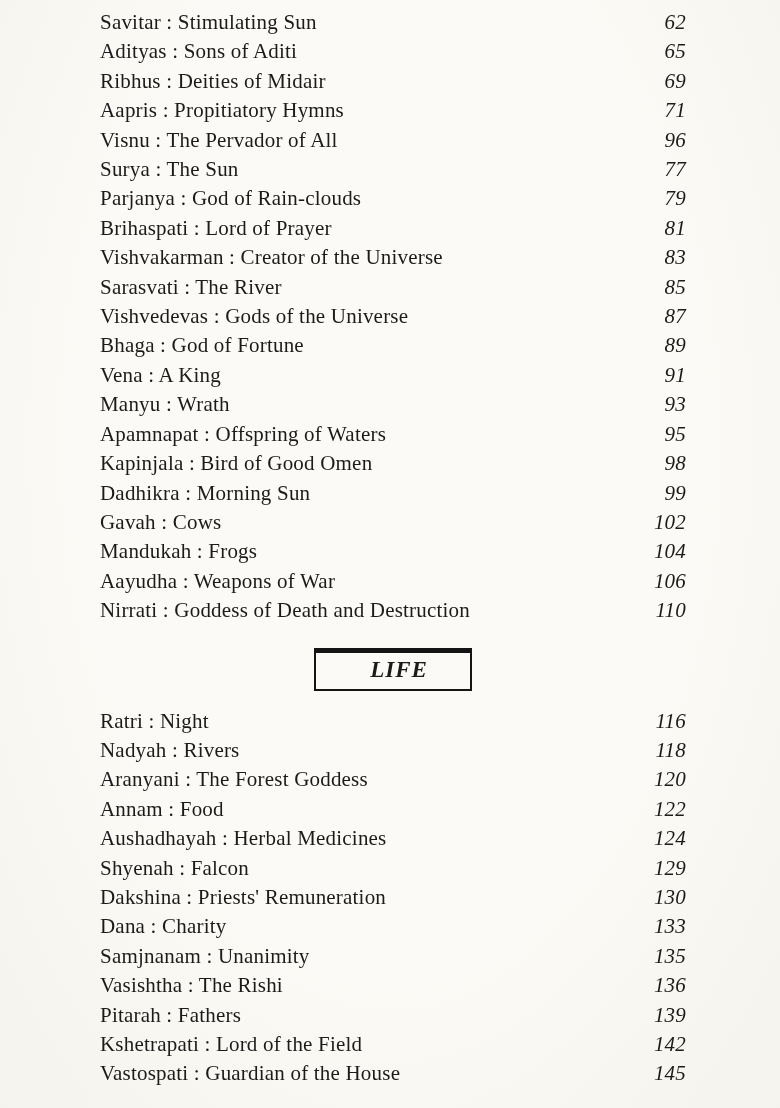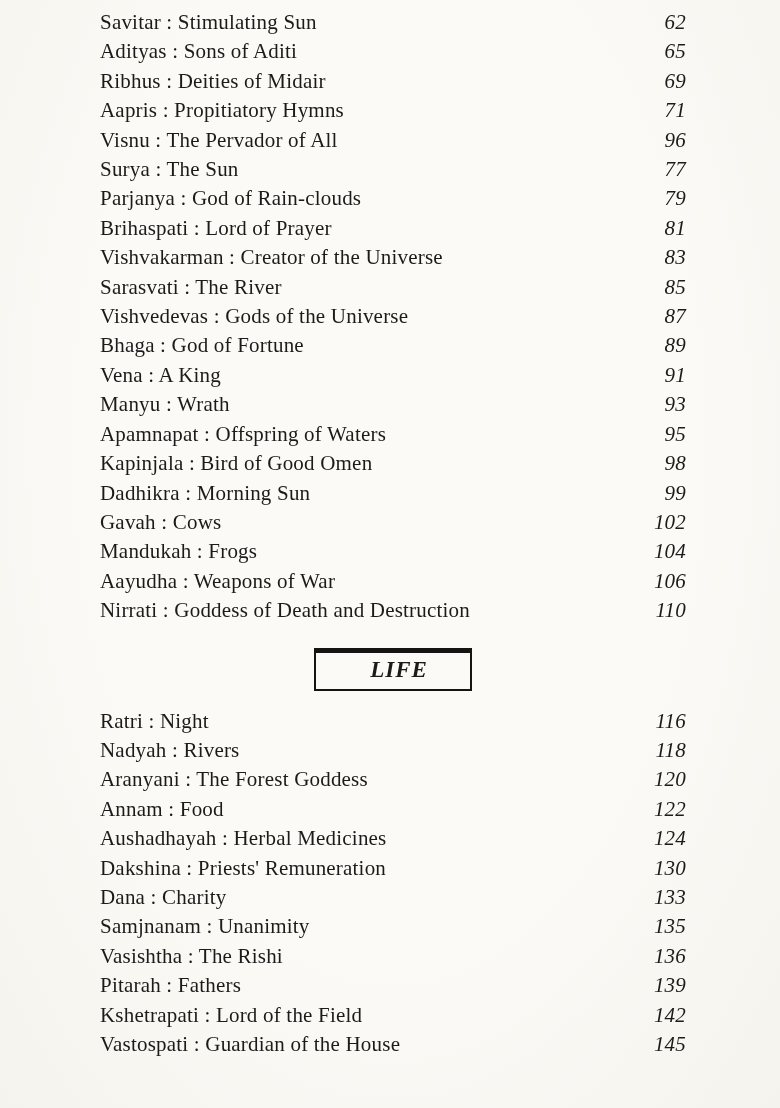--- a/index.html
+++ b/index.html
@@ -185,20 +185,24 @@
         </div>
         <div class="toc-row">
           <span class="toc-title">Annam : Food</span>
           <span class="toc-page">122</span>
         </div>
         <div class="toc-row">
           <span class="toc-title">Aushadhayah : Herbal Medicines</span>
           <span class="toc-page">124</span>
         </div>
         <div class="toc-row">
+          <span class="toc-title">Shyenah : Falcon</span>
+          <span class="toc-page">129</span>
+        </div>
+        <div class="toc-row">
           <span class="toc-title">Dakshina : Priests' Remuneration</span>
           <span class="toc-page">130</span>
         </div>
         <div class="toc-row">
           <span class="toc-title">Dana : Charity</span>
           <span class="toc-page">133</span>
         </div>
         <div class="toc-row">
           <span class="toc-title">Samjnanam : Unanimity</span>
           <span class="toc-page">135</span>

